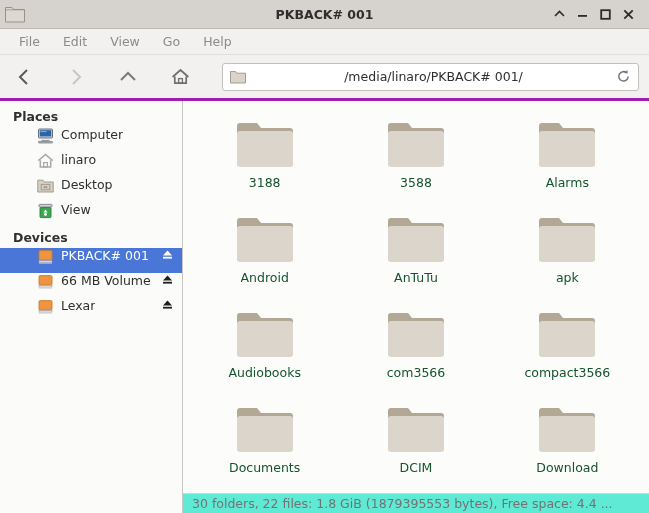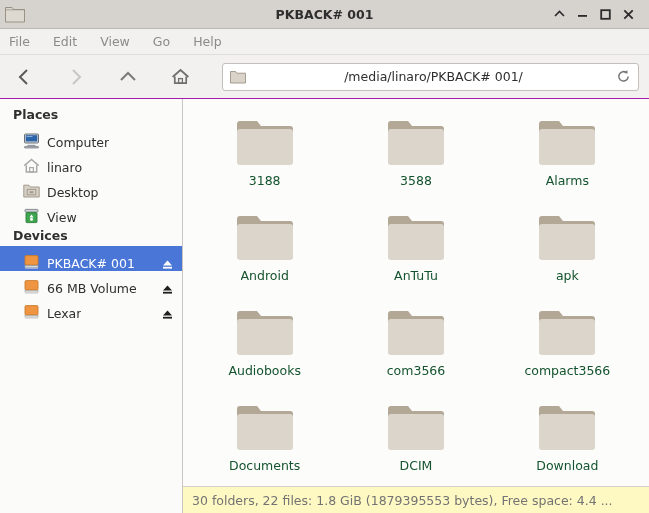--- a/index.html
+++ b/index.html
@@ -66,20 +66,21 @@
     justify-content: center;
     color: #2b2b2b;
   }
 
   
   .menubar {
     height: 25px;
     background: #f2f1f0;
     display: flex;
     align-items: center;
+    padding-left: 10px;
     gap: 5px;
     flex: none;
     border-bottom: 1px solid #e0ded9;
   }
   .menu-item {
     font-size: 12.5px;
     color: #8b8b8b;
     padding: 2px 9px;
     border-radius: 2px;
     cursor: default;
@@ -138,42 +139,42 @@
     justify-content: center;
     color: #6f6f6f;
   }
 
   
   .bodysplit {
     flex: 1;
     display: flex;
     min-height: 0;
     background: #ffffff;
-    border-top: 1px solid #a21caf;
+    border-top: 3px solid #a21caf;
   }
   .sidebar {
     width: 183px;
     flex: none;
     background: #fbfbfa;
     border-right: 1px solid #c9c5c0;
     padding-top: 5px;
     box-sizing: border-box;
     overflow: hidden;
   }
   .sb-header {
     font-size: 12.5px;
     font-weight: bold;
     color: #303030;
     padding: 3px 0 3px 13px;
   }
   .sb-item {
     height: 25px;
     display: flex;
-    align-items: flex-end;
-    padding-left: 22px;
+    align-items: flex-start;
+    padding-left: 36px;
     padding-right: 8px;
     font-size: 12.5px;
     color: #2e2e2e;
     cursor: default;
     box-sizing: border-box;
   }
   .sb-item.selected {
     background: #4a76d8;
     color: #ffffff;
   }
@@ -234,23 +235,23 @@
     font-size: 12.5px;
     color: #14532d;
     margin-top: 4px;
     max-width: 140px;
     text-align: center;
     white-space: nowrap;
     overflow: hidden;
     text-overflow: ellipsis;
   }
   .statusbar {
-    height: 27px;
-    flex: none;
-    background: #fef9c3;
+    height: 20px;
+    flex: none;
+    background: #5eead4;
     border-top: 1px solid #d5d1cc;
     display: flex;
     align-items: center;
     padding-left: 9px;
     box-sizing: border-box;
   }
   .status-text {
     font-size: 12.5px;
     color: #737373;
     white-space: nowrap;

